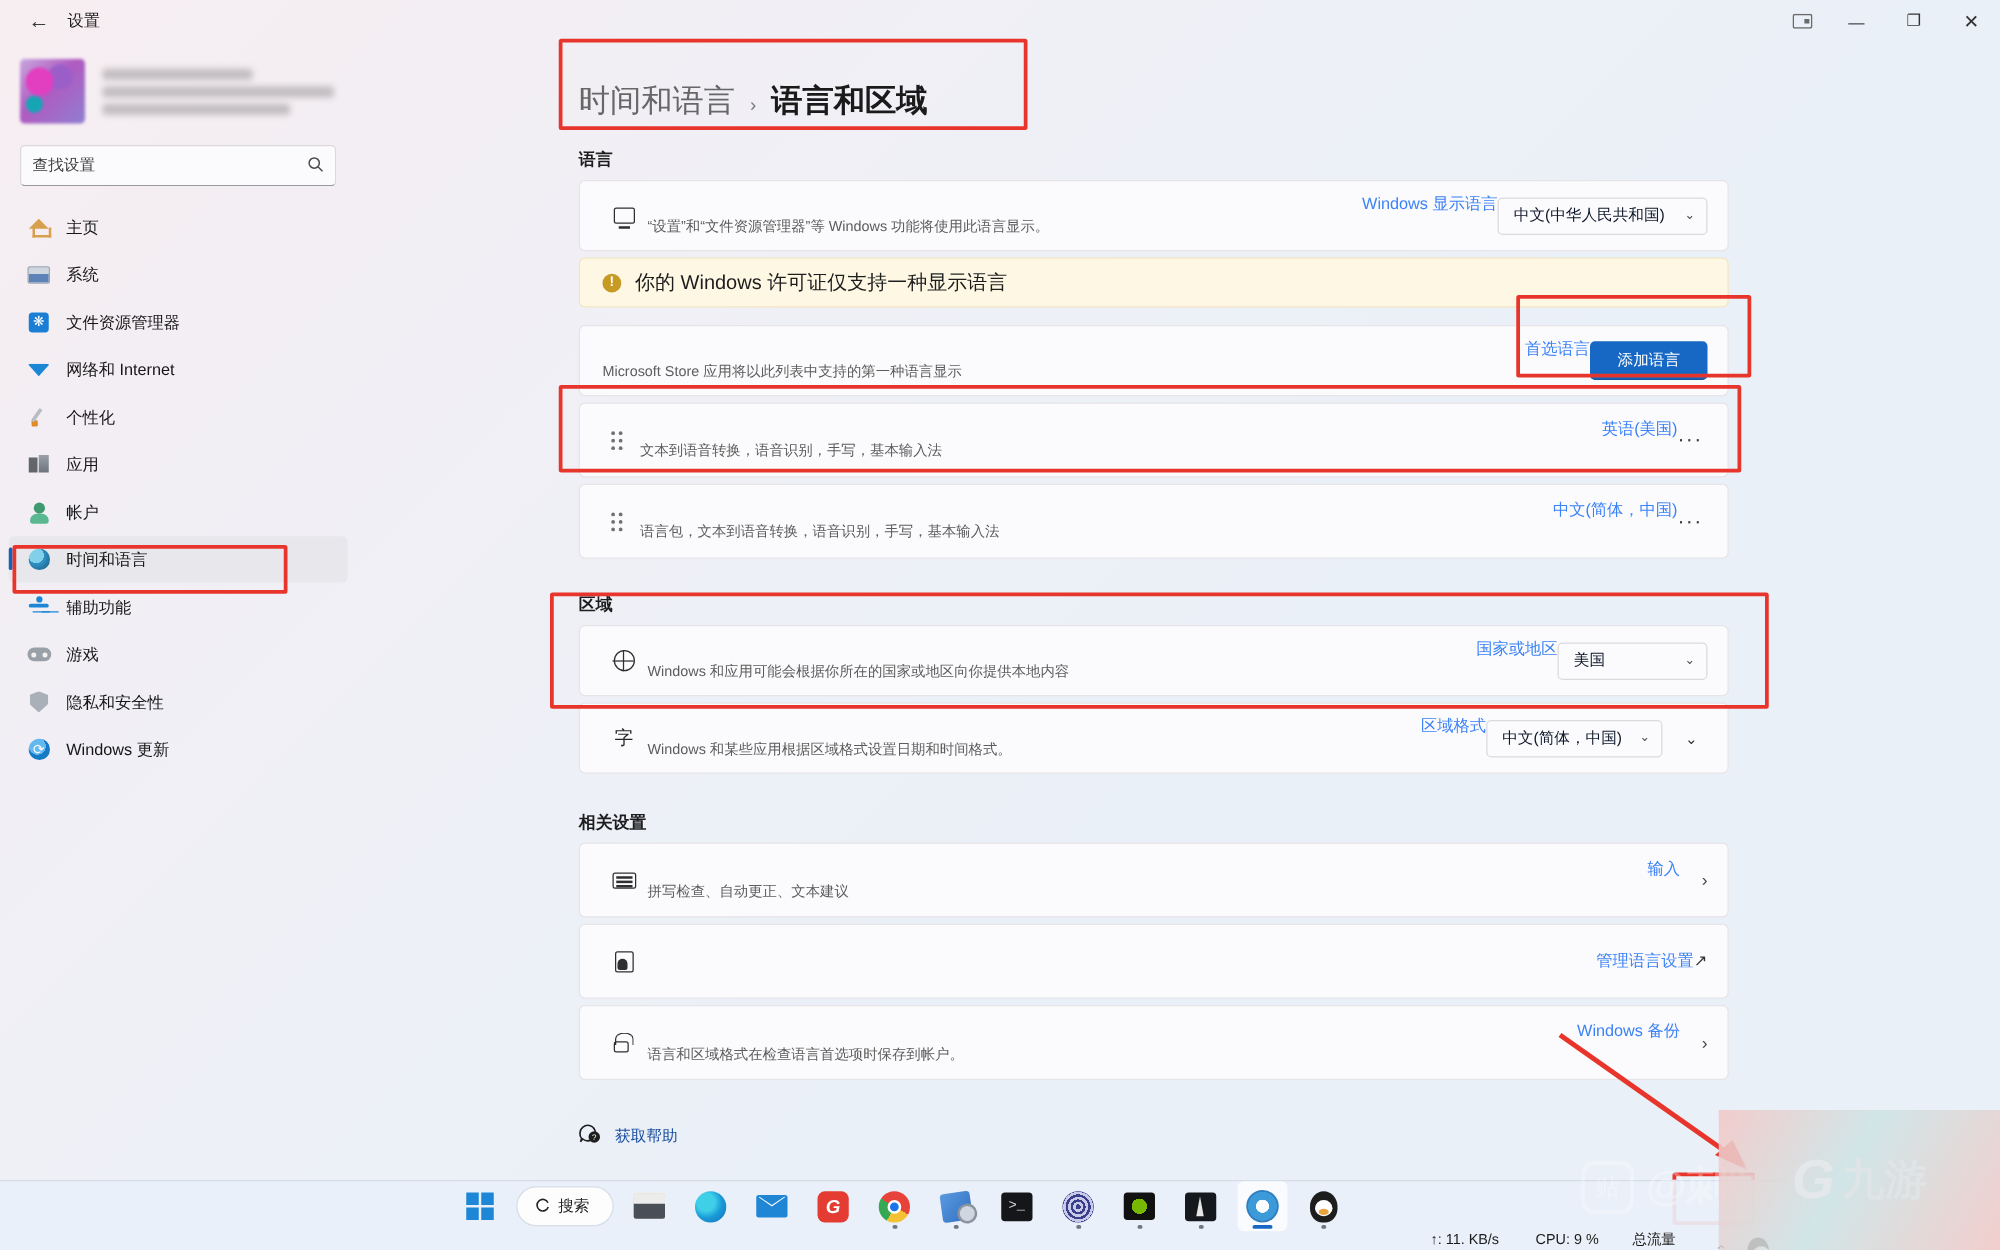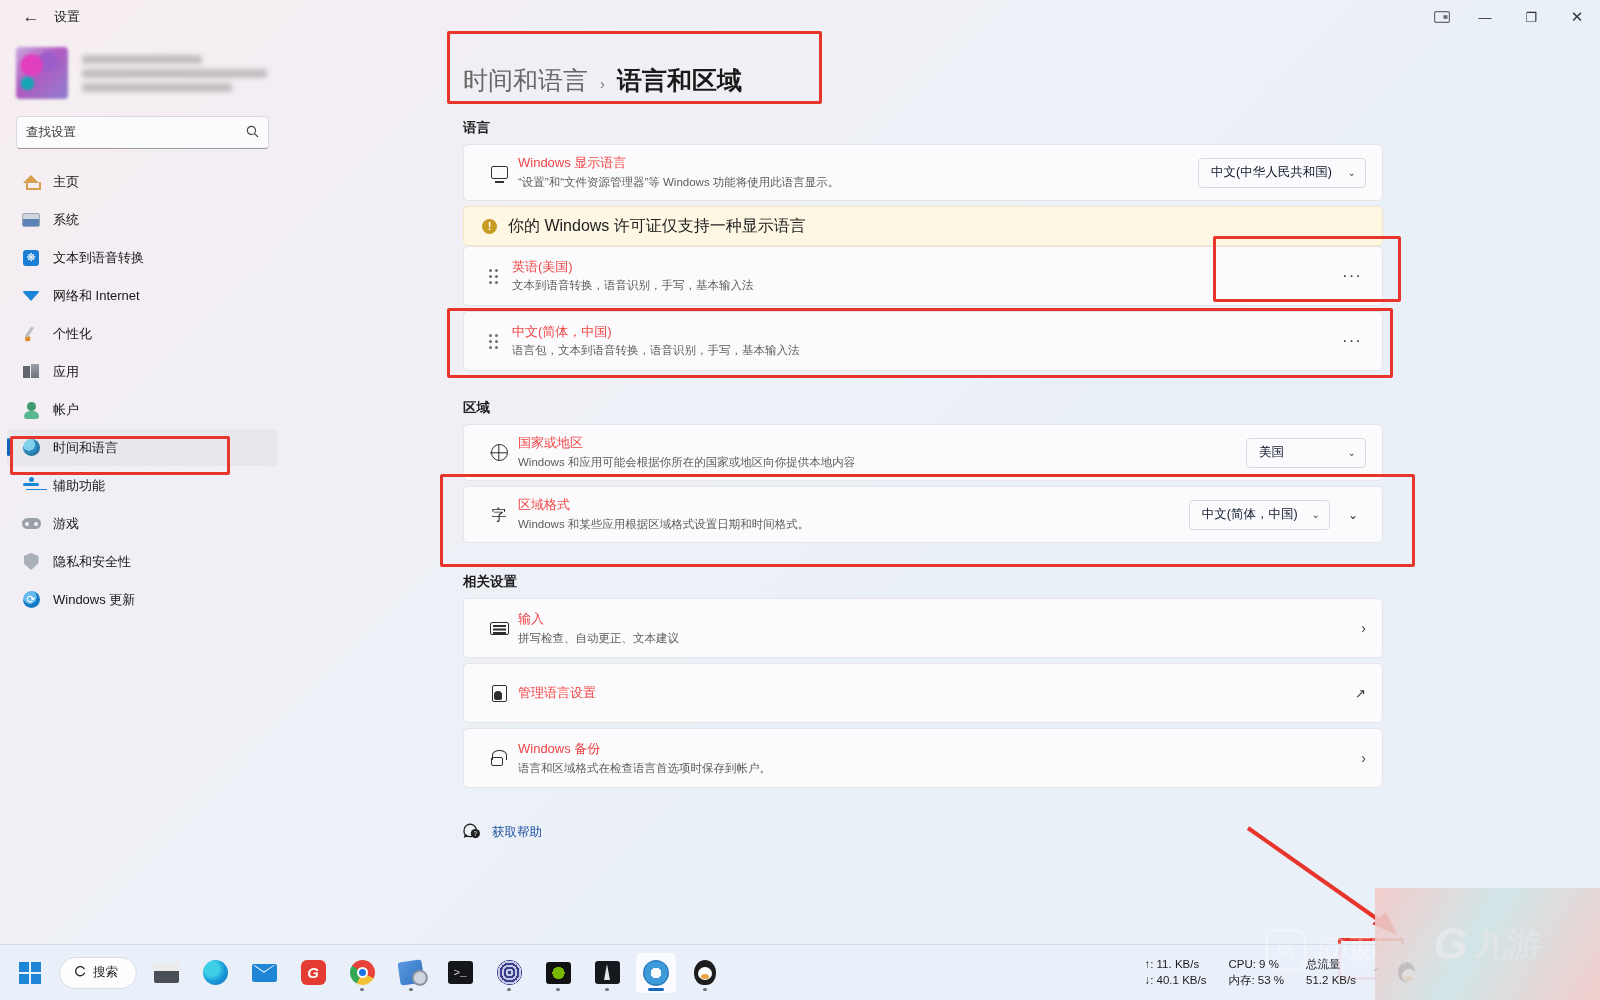--- a/index.html
+++ b/index.html
@@ -139,21 +139,21 @@
   .section-title { font-size: 13.5px; color: #1d1d1d; font-weight: 600; margin: 22px 0 7px 178px; }
 
   .card {
     margin-left: 178px; width: 920px; background: #fbfbfd;
     border: 1px solid #e6e4e8; border-radius: 5px;
     display: flex; align-items: center; padding: 0 16px; min-height: 54px;
   }
   .card + .card { margin-top: 5px; }
   .card-ico { width: 38px; flex: 0 0 38px; display: flex; align-items: center; justify-content: center; color: #2b2b2b; }
   .card-body { flex: 1; padding: 9px 0; }
-  .card-title { font-size: 13px; color: #ef4444; line-height: 1.45; }
+  .card-title { font-size: 13px; color: #3b82f6; line-height: 1.45; text-align: right; }
   .card-sub { font-size: 11.5px; color: #5c5c5c; line-height: 1.5; margin-top: 1px; }
   .card-right { display: flex; align-items: center; gap: 10px; }
 
   .combo {
     height: 30px; min-width: 96px; border-radius: 4px; background: #fbfbfd;
     border: 1px solid #dcd9de; display: flex; align-items: center;
     justify-content: space-between; padding: 0 9px 0 12px; gap: 14px;
   }
   .combo-val { font-size: 12.5px; color: #0f172a; }
   .chev { font-size: 10px; color: #4a4a4a; }
@@ -208,21 +208,21 @@
   .g-extlink { font-size: 13px; color: #333; }
 
   
   .redbox { position: absolute; border: 3px solid #e8352c; border-radius: 2px; pointer-events: none; }
   .redarrow { position: absolute; pointer-events: none; }
 
   
   .taskbar {
     position: absolute; left: 0; bottom: 0; width: 1432px; height: 56px;
     background: rgba(233,240,249,.92); border-top: 1px solid #d4dce8;
-    display: flex; align-items: center;
+    display: flex; align-items: center; flex-direction: column;
   }
   .tb-center { display: flex; align-items: center; gap: 9px; margin-left: 10px; }
   .tbi { width: 40px; height: 40px; border-radius: 5px; display: flex; align-items: center;
     justify-content: center; position: relative; }
   .tbi.active { background: rgba(255,255,255,.72); }
   .tbi .under { position: absolute; bottom: 2px; left: 50%; transform: translateX(-50%);
     width: 4px; height: 3px; border-radius: 2px; background: #6f7680; }
   .tbi.active .under { width: 16px; background: #1668c4; }
   .win-logo { width: 22px; height: 22px; display: grid; grid-template-columns: 10px 10px;
     grid-template-rows: 10px 10px; gap: 2px; }
@@ -347,21 +347,21 @@
     <div class="navitem">
       <span class="nav-ico">
           <i class="i-sys"></i>
         </span>
       <span class="nav-label">系统</span>
     </div>
     <div class="navitem">
       <span class="nav-ico">
           <i class="i-bt">❋</i>
         </span>
-      <span class="nav-label">文本到语音转换</span>
+      <span class="nav-label">文件资源管理器</span>
     </div>
     <div class="navitem">
       <span class="nav-ico">
           <i class="i-net"></i>
         </span>
       <span class="nav-label">网络和 Internet</span>
     </div>
     <div class="navitem">
       <span class="nav-ico">
           <i class="i-pers"></i>
@@ -437,20 +437,29 @@
         <span class="chev">⌄</span>
       </div>
     </div>
   </div>
 
   <div class="warn">
     <span class="warn-ico">!</span>
     <span class="warn-text">你的 Windows 许可证仅支持一种显示语言</span>
   </div>
 
+  <div class="card" style="margin-top:14px">
+    <div class="card-body" style="padding-left:2px">
+      <div class="card-title">首选语言</div>
+      <div class="card-sub">Microsoft Store 应用将以此列表中支持的第一种语言显示</div>
+    </div>
+    <div class="card-right">
+      <button class="btn-primary">添加语言</button>
+    </div>
+  </div>
 
   <div class="card lang-row">
     <div class="drag">
       <span class="dots">
           <i></i>
           <i></i>
           <i></i>
           <i></i>
           <i></i>
           <i></i>

